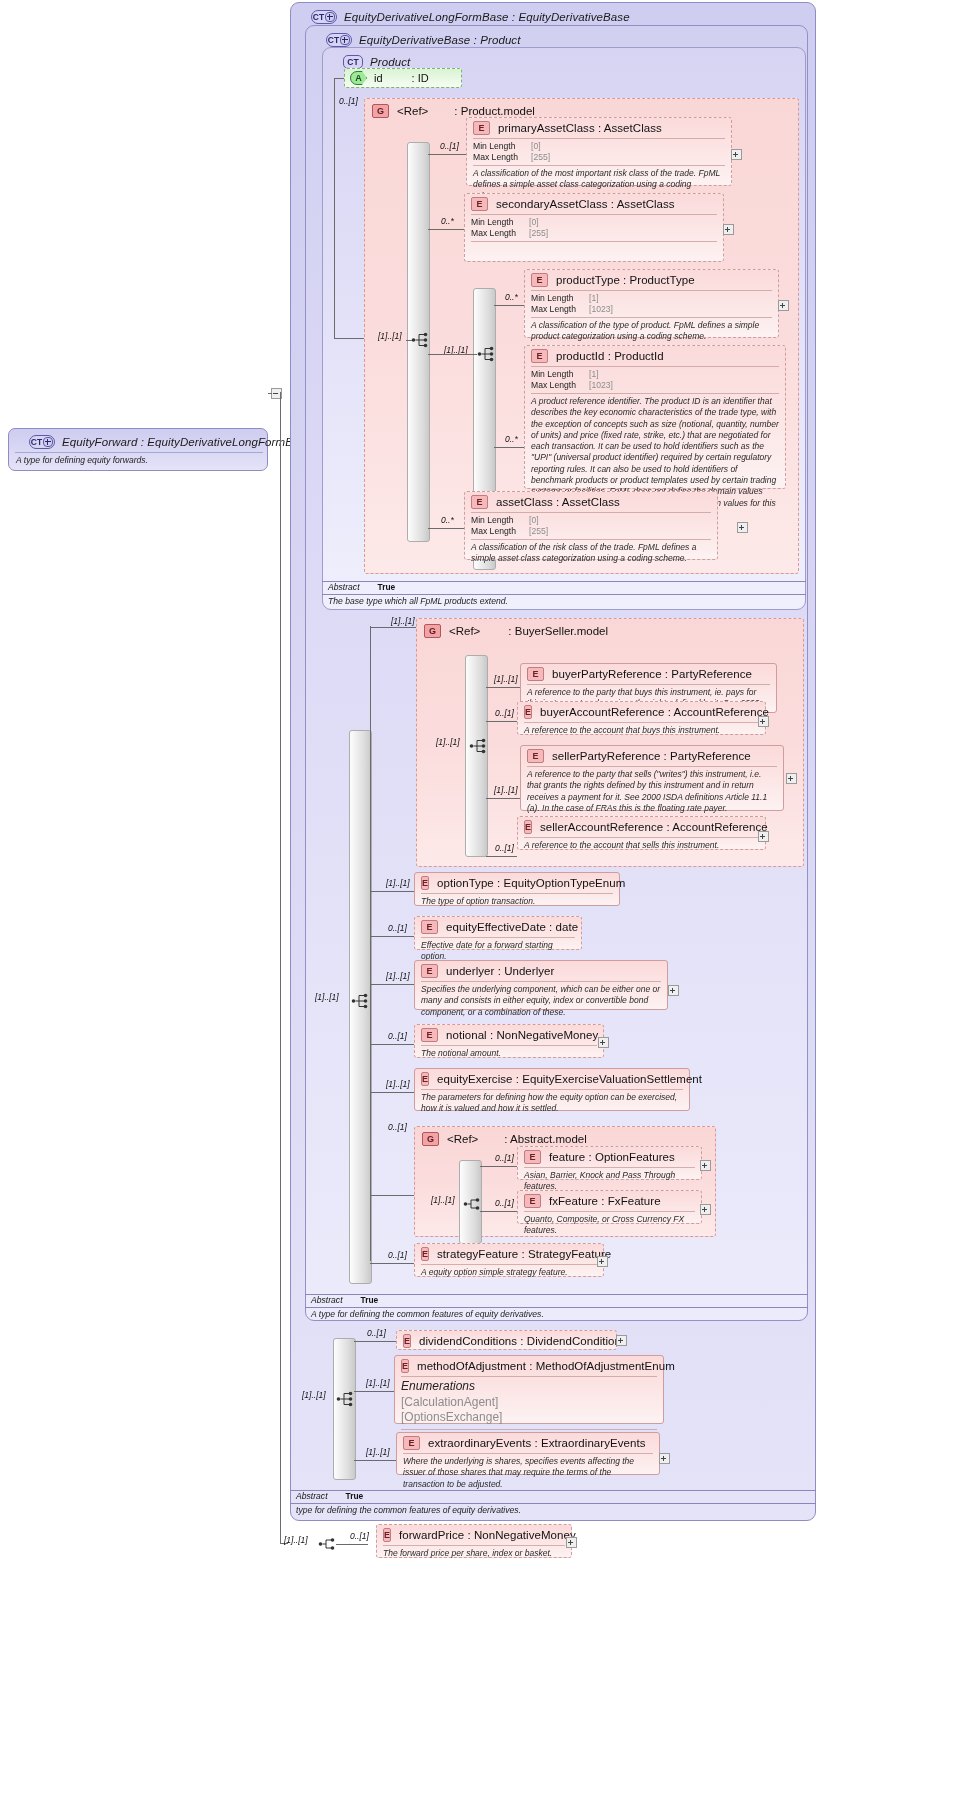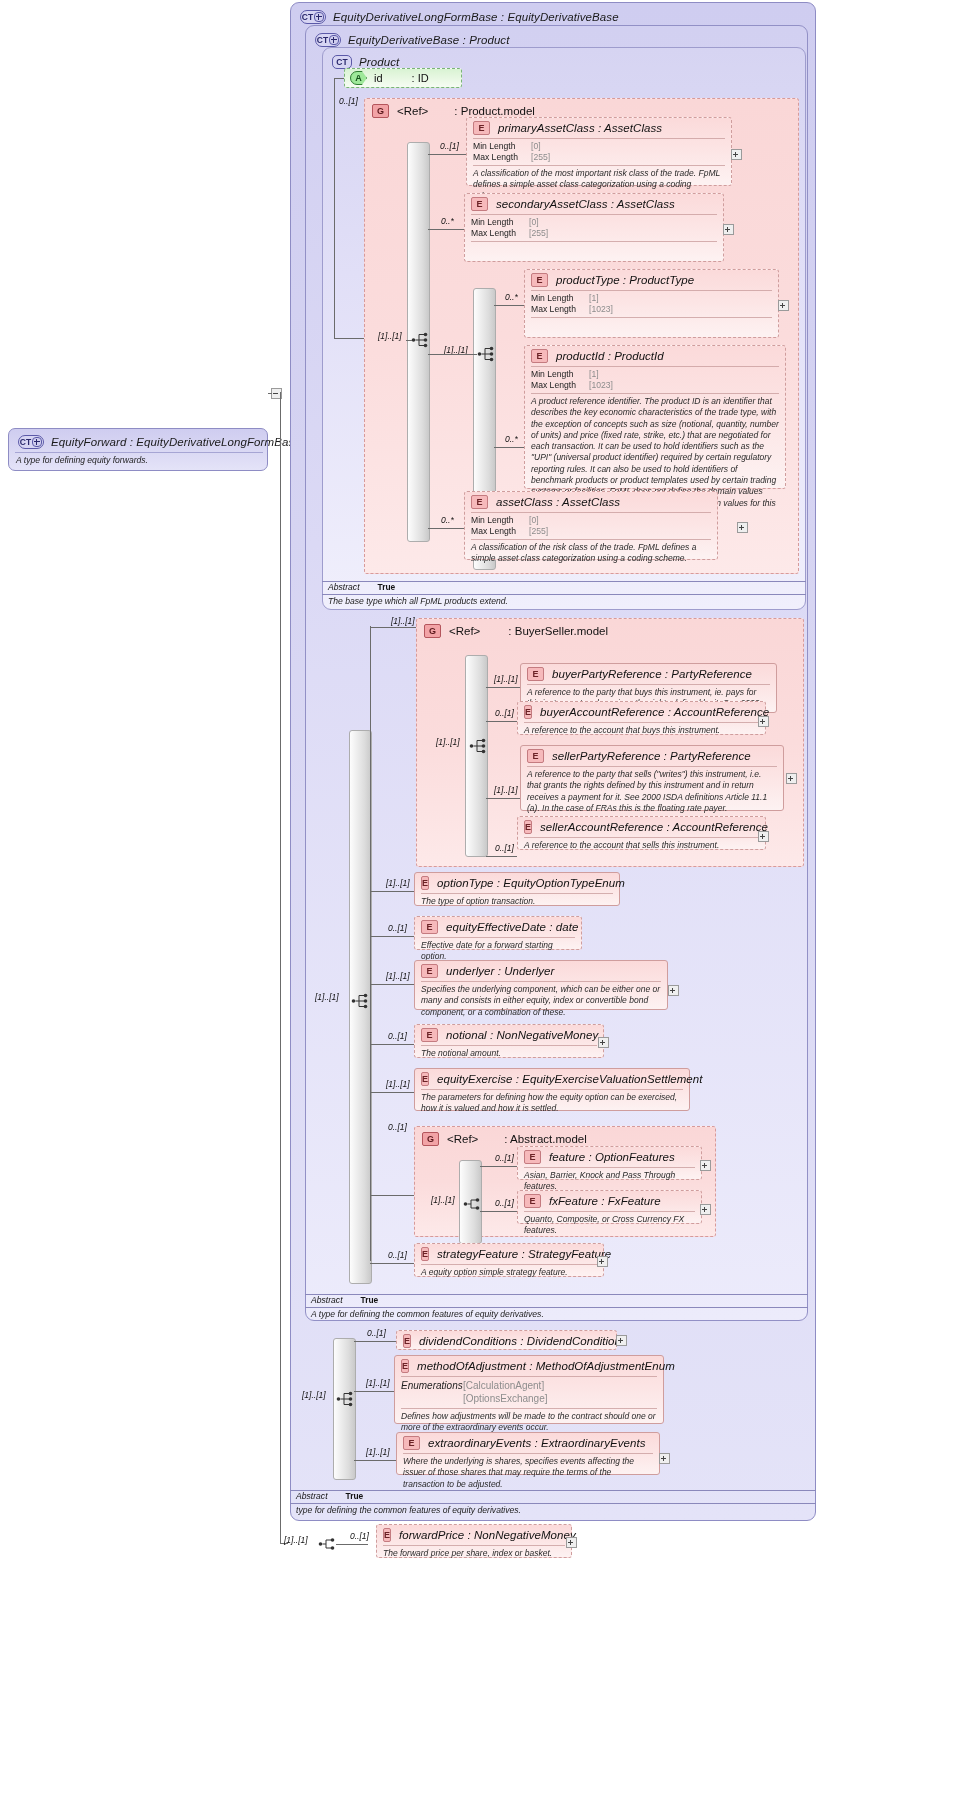--- a/index.html
+++ b/index.html
@@ -24,21 +24,21 @@
     background:linear-gradient(180deg,#d2d0f1 0%,#dbd9f5 40%,#ecebfb 100%);
     border:1px solid #9290c6;
     border-radius:9px;
   }
   .ct-inner2{
     background:linear-gradient(180deg,#d6d4f2 0%,#e1dff7 40%,#f0effc 100%);
     border:1px solid #9e9ccd;
     border-radius:9px;
   }
   .ct-head{
-    position:absolute;left:1px;top:0;height:22px;display:flex;align-items:center;
+    position:absolute;left:12px;top:0;height:22px;display:flex;align-items:center;
     padding-left:8px;gap:7px;white-space:nowrap;
   }
   .ct-title{font-size:11.5px;color:#1a1a1a;letter-spacing:.1px;font-style:italic;}
 
   
   .badge{
     display:inline-flex;align-items:center;justify-content:center;
     font-size:9px;font-weight:bold;line-height:1;
     box-sizing:border-box;
   }
@@ -96,31 +96,31 @@
 
   
   .el{
     box-sizing:border-box;
     border-radius:3px;
     background:linear-gradient(180deg,#fbdada 0%,#fce4e4 45%,#fdf2f2 100%);
   }
   .el.solid{border:1px solid #cf9d9d;}
   .el.dashed{border:1px dashed #cf9d9d;}
   .el-head{display:flex;align-items:center;gap:8px;padding:3px 0 3px 6px;white-space:nowrap;}
-  .el-title{font-size:11.5px;color:#111;letter-spacing:.05px;font-style:italic;}
+  .el-title{font-size:11.5px;color:#111;letter-spacing:.05px;}
   .el-sep{height:1px;background:#c79a9a;margin:0 6px;opacity:.75;}
   .facets{padding:2px 6px 2px 6px;font-size:8.6px;color:#222;line-height:1.28;}
   .facets .row{display:flex;}
   .facets .fname{width:58px;}
   .facets .fval{color:#8d8d8d;}
   .desc{
     padding:2px 6px 3px 6px;font-size:8.5px;color:#2a2a2a;font-style:italic;
     line-height:1.33;
   }
-  .enums{padding:2px 6px 0 6px;font-size:10px;color:#222;line-height:1.3;display:flex;}
+  .enums{padding:2px 6px 0 6px;font-size:12px;color:#222;line-height:1.3;display:flex;flex-direction:column;}
   .enums .fname{font-style:italic;width:62px;}
   .enums .fval{color:#8d8d8d;}
 
   
   .card{position:absolute;font-size:8.5px;font-style:italic;color:#111;white-space:nowrap;}
 
   
   .seq{position:absolute;width:22px;height:18px;}
   .seq svg{display:block;}
 
@@ -295,20 +295,21 @@
       <div class="row">
           <span class="fname">Min Length</span>
           <span class="fval">[1]</span>
         </div>
       <div class="row">
           <span class="fname">Max Length</span>
           <span class="fval">[1023]</span>
         </div>
     </div>
     <div class="el-sep"></div>
+    <div class="desc">A classification of the type of product. FpML defines a simple product categorization using a coding scheme.</div>
   </div>
   <div class="exp plus" style="left:778px;top:300px;"></div>
 
   <div class="abs card" style="left:505px;top:434px;">0..*</div>
   <div class="hl" style="left:494px;top:446.5px;width:31px;"></div>
   <div class="abs el dashed" style="left:524px;top:345px;width:262px;height:144px;">
     <div class="el-head">
       <span class="badge badge-e">E</span>
       <span class="el-title">productId : ProductId</span>
     </div>

